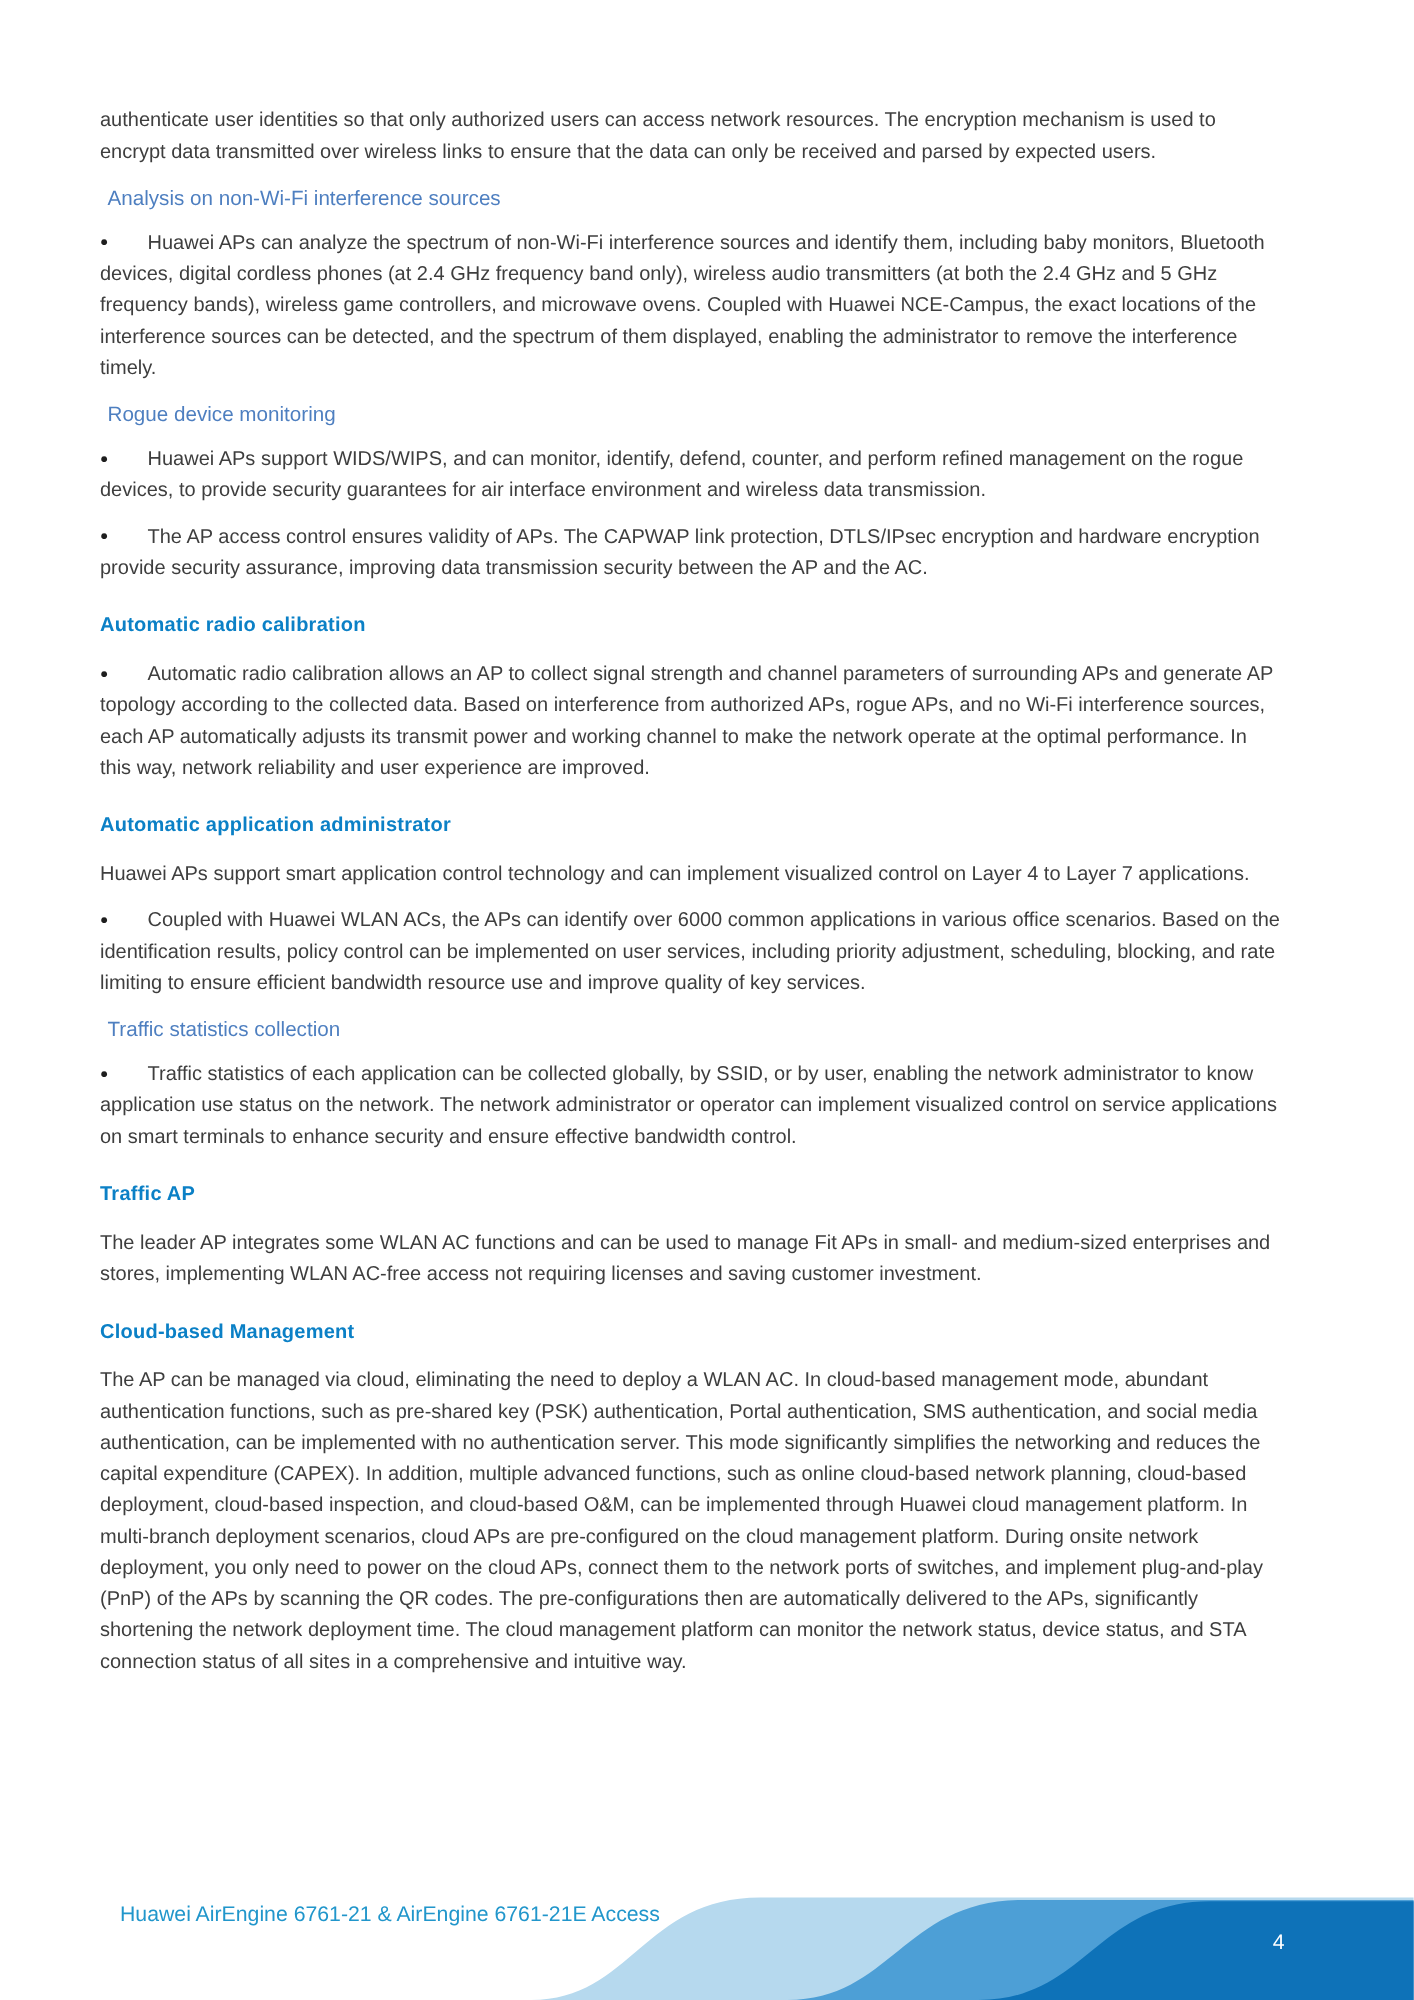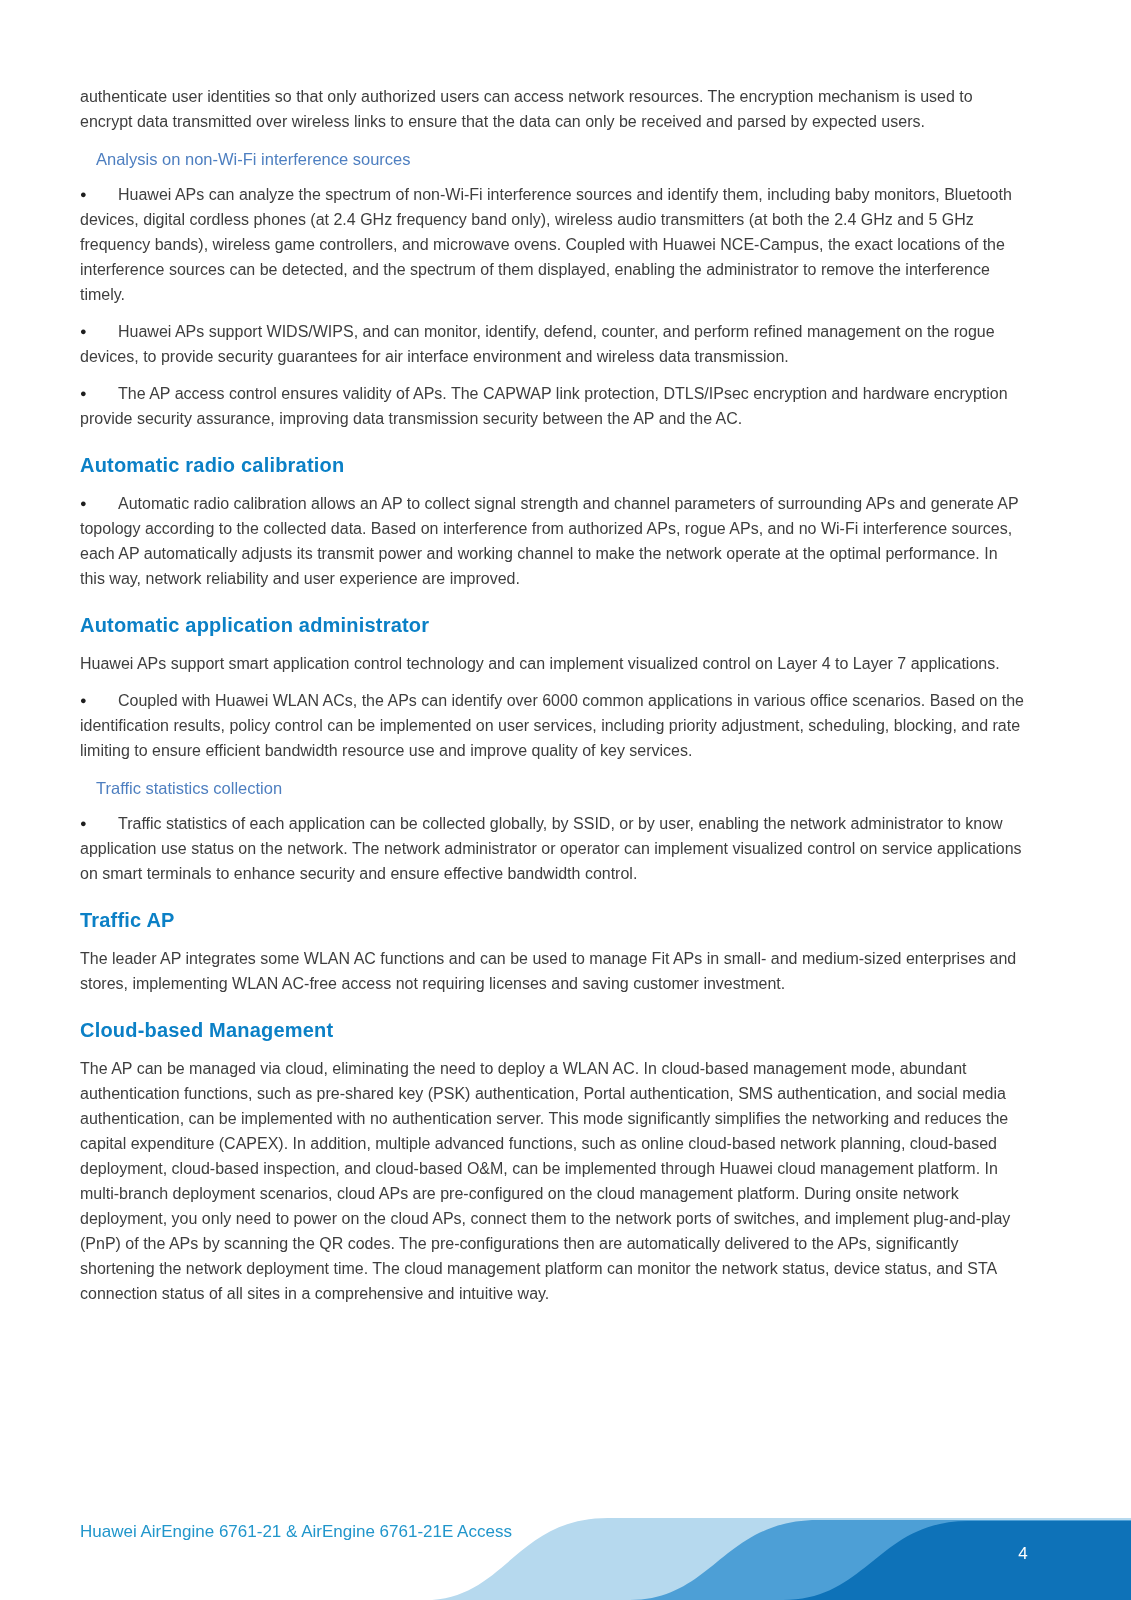--- a/index.html
+++ b/index.html
@@ -19,50 +19,50 @@
     position: absolute;
     top: 84px; left: 80px;
     width: 944px;
     color: #3e3e3e;
     font-size: 16px;
     line-height: 25px;
   }
   .content p { margin: 0 0 12px 0; }
   h2.section-heading {
     color: #0b80c6;
-    font-size: 20px;
+    font-size: 16px;
     line-height: 30px;
     font-weight: bold;
     margin: 19px 0 11px 0;
     letter-spacing: 0.2px;
   }
   h3.sub-heading {
     color: #4e7fc0;
     font-size: 16.5px;
     line-height: 26px;
     font-weight: normal;
-    margin: 0 0 10px 16px;
+    margin: 0 0 10px 6px;
   }
   p.bullet .dot {
     display: inline-block;
     width: 38px;
     font-size: 11px;
     color: #1e1e1e;
     vertical-align: 2px;
   }
   
   .footer-wave {
     position: absolute;
     left: 0; bottom: 0;
     width: 1131px; height: 112px;
     display: block;
   }
   .footer-title {
     position: absolute;
-    left: 80px; top: 1520px;
+    left: 96px; top: 1520px;
     width: 460px;
     color: #2196cb;
     font-size: 17px;
     line-height: 24px;
   }
   .page-number {
     position: absolute;
     left: 1008px; top: 1542px;
     width: 30px;
     text-align: center;
@@ -77,20 +77,21 @@
 <div class="page">
 
   <div class="content">
 
     <p>authenticate user identities so that only authorized users can access network resources. The encryption mechanism is used to encrypt data transmitted over wireless links to ensure that the data can only be received and parsed by expected users.</p>
 
     <h3 class="sub-heading">Analysis on non-Wi-Fi interference sources</h3>
 
     <p class="bullet"><span class="dot">●</span><span>Huawei APs can analyze the spectrum of non-Wi-Fi interference sources and identify them, including baby monitors, Bluetooth devices, digital cordless phones (at 2.4 GHz frequency band only), wireless audio transmitters (at both the 2.4 GHz and 5 GHz frequency bands), wireless game controllers, and microwave ovens. Coupled with Huawei NCE-Campus, the exact locations of the interference sources can be detected, and the spectrum of them displayed, enabling the administrator to remove the interference timely.</span></p>
 
+    <h3 class="sub-heading">Rogue device monitoring</h3>
 
     <p class="bullet"><span class="dot">●</span><span>Huawei APs support WIDS/WIPS, and can monitor, identify, defend, counter, and perform refined management on the rogue devices, to provide security guarantees for air interface environment and wireless data transmission.</span></p>
 
 
     <p class="bullet"><span class="dot">●</span><span>The AP access control ensures validity of APs. The CAPWAP link protection, DTLS/IPsec encryption and hardware encryption provide security assurance, improving data transmission security between the AP and the AC.</span></p>
 
     <h2 class="section-heading">Automatic radio calibration</h2>
 
     <p class="bullet"><span class="dot">●</span><span>Automatic radio calibration allows an AP to collect signal strength and channel parameters of surrounding APs and generate AP topology according to the collected data. Based on interference from authorized APs, rogue APs, and no Wi-Fi interference sources, each AP automatically adjusts its transmit power and working channel to make the network operate at the optimal performance. In this way, network reliability and user experience are improved.</span></p>
 

